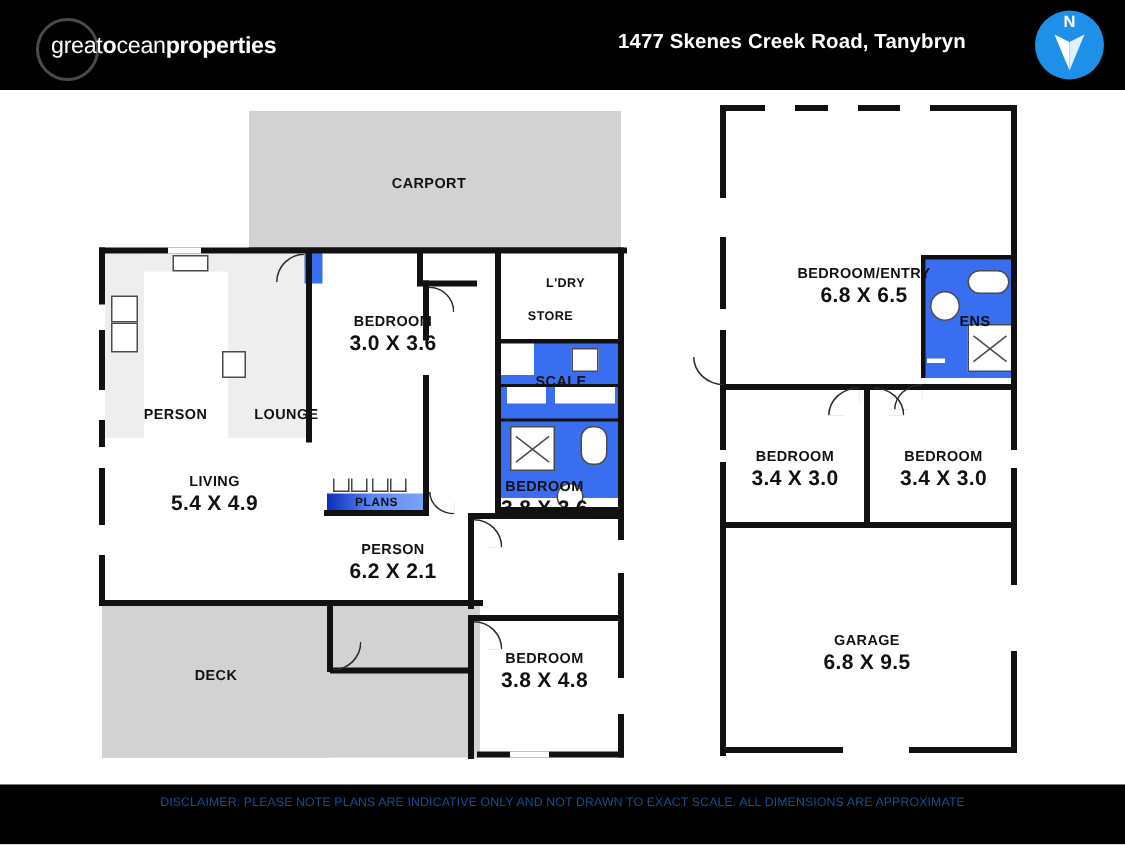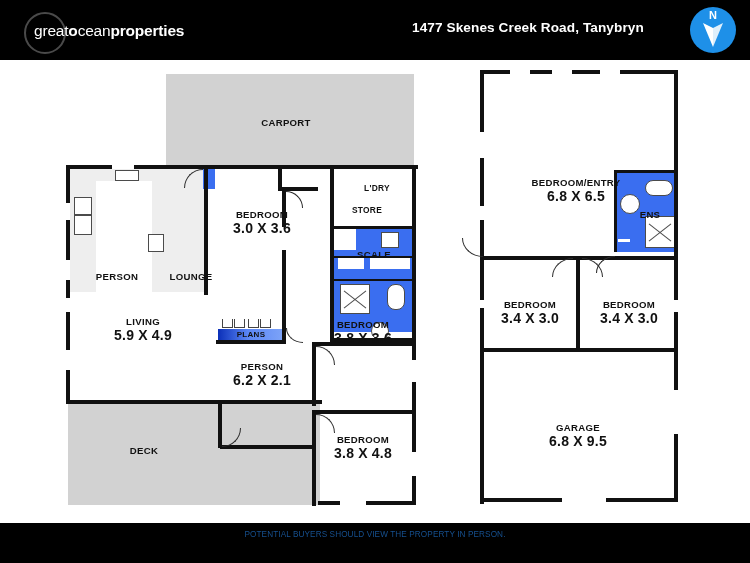--- a/index.html
+++ b/index.html
@@ -241,21 +241,21 @@
       <span class="nm">L'DRY</span>
     </div>
     <div class="label small" style="left:367px;top:146px;">
       <span class="nm">STORE</span>
     </div>
     <div class="label" style="left:374px;top:190px;">
       <span class="nm">SCALE</span>
     </div>
     <div class="label" style="left:143px;top:257px;">
       <span class="nm">LIVING</span>
-      <span class="dim">5.9 X 4.9</span>
+      <span class="dim">5.4 X 4.9</span>
     </div>
     <div class="label" style="left:262px;top:302px;">
       <span class="nm">PERSON</span>
       <span class="dim">6.2 X 2.1</span>
     </div>
     <div class="label" style="left:363px;top:260px;">
       <span class="nm">BEDROOM</span>
       <span class="dim">3.8 X 3.6</span>
     </div>
     <div class="label" style="left:363px;top:375px;">
@@ -322,17 +322,17 @@
     </div>
     <div class="label" style="left:578px;top:363px;">
       <span class="nm">GARAGE</span>
       <span class="dim">6.8 X 9.5</span>
     </div>
 
   </div>
 
   <div class="footer">
     <div class="disclaimer">
-      <div>POTENTIAL BUYERS SHOULD VIEW THE PROPERTY IN PERSON.</div>
+      <div>DISCLAIMER: PLEASE NOTE PLANS ARE INDICATIVE ONLY AND NOT DRAWN TO EXACT SCALE. ALL DIMENSIONS ARE APPROXIMATE</div>
     </div>
   </div>
 
 </div>
 
 </body></html>

